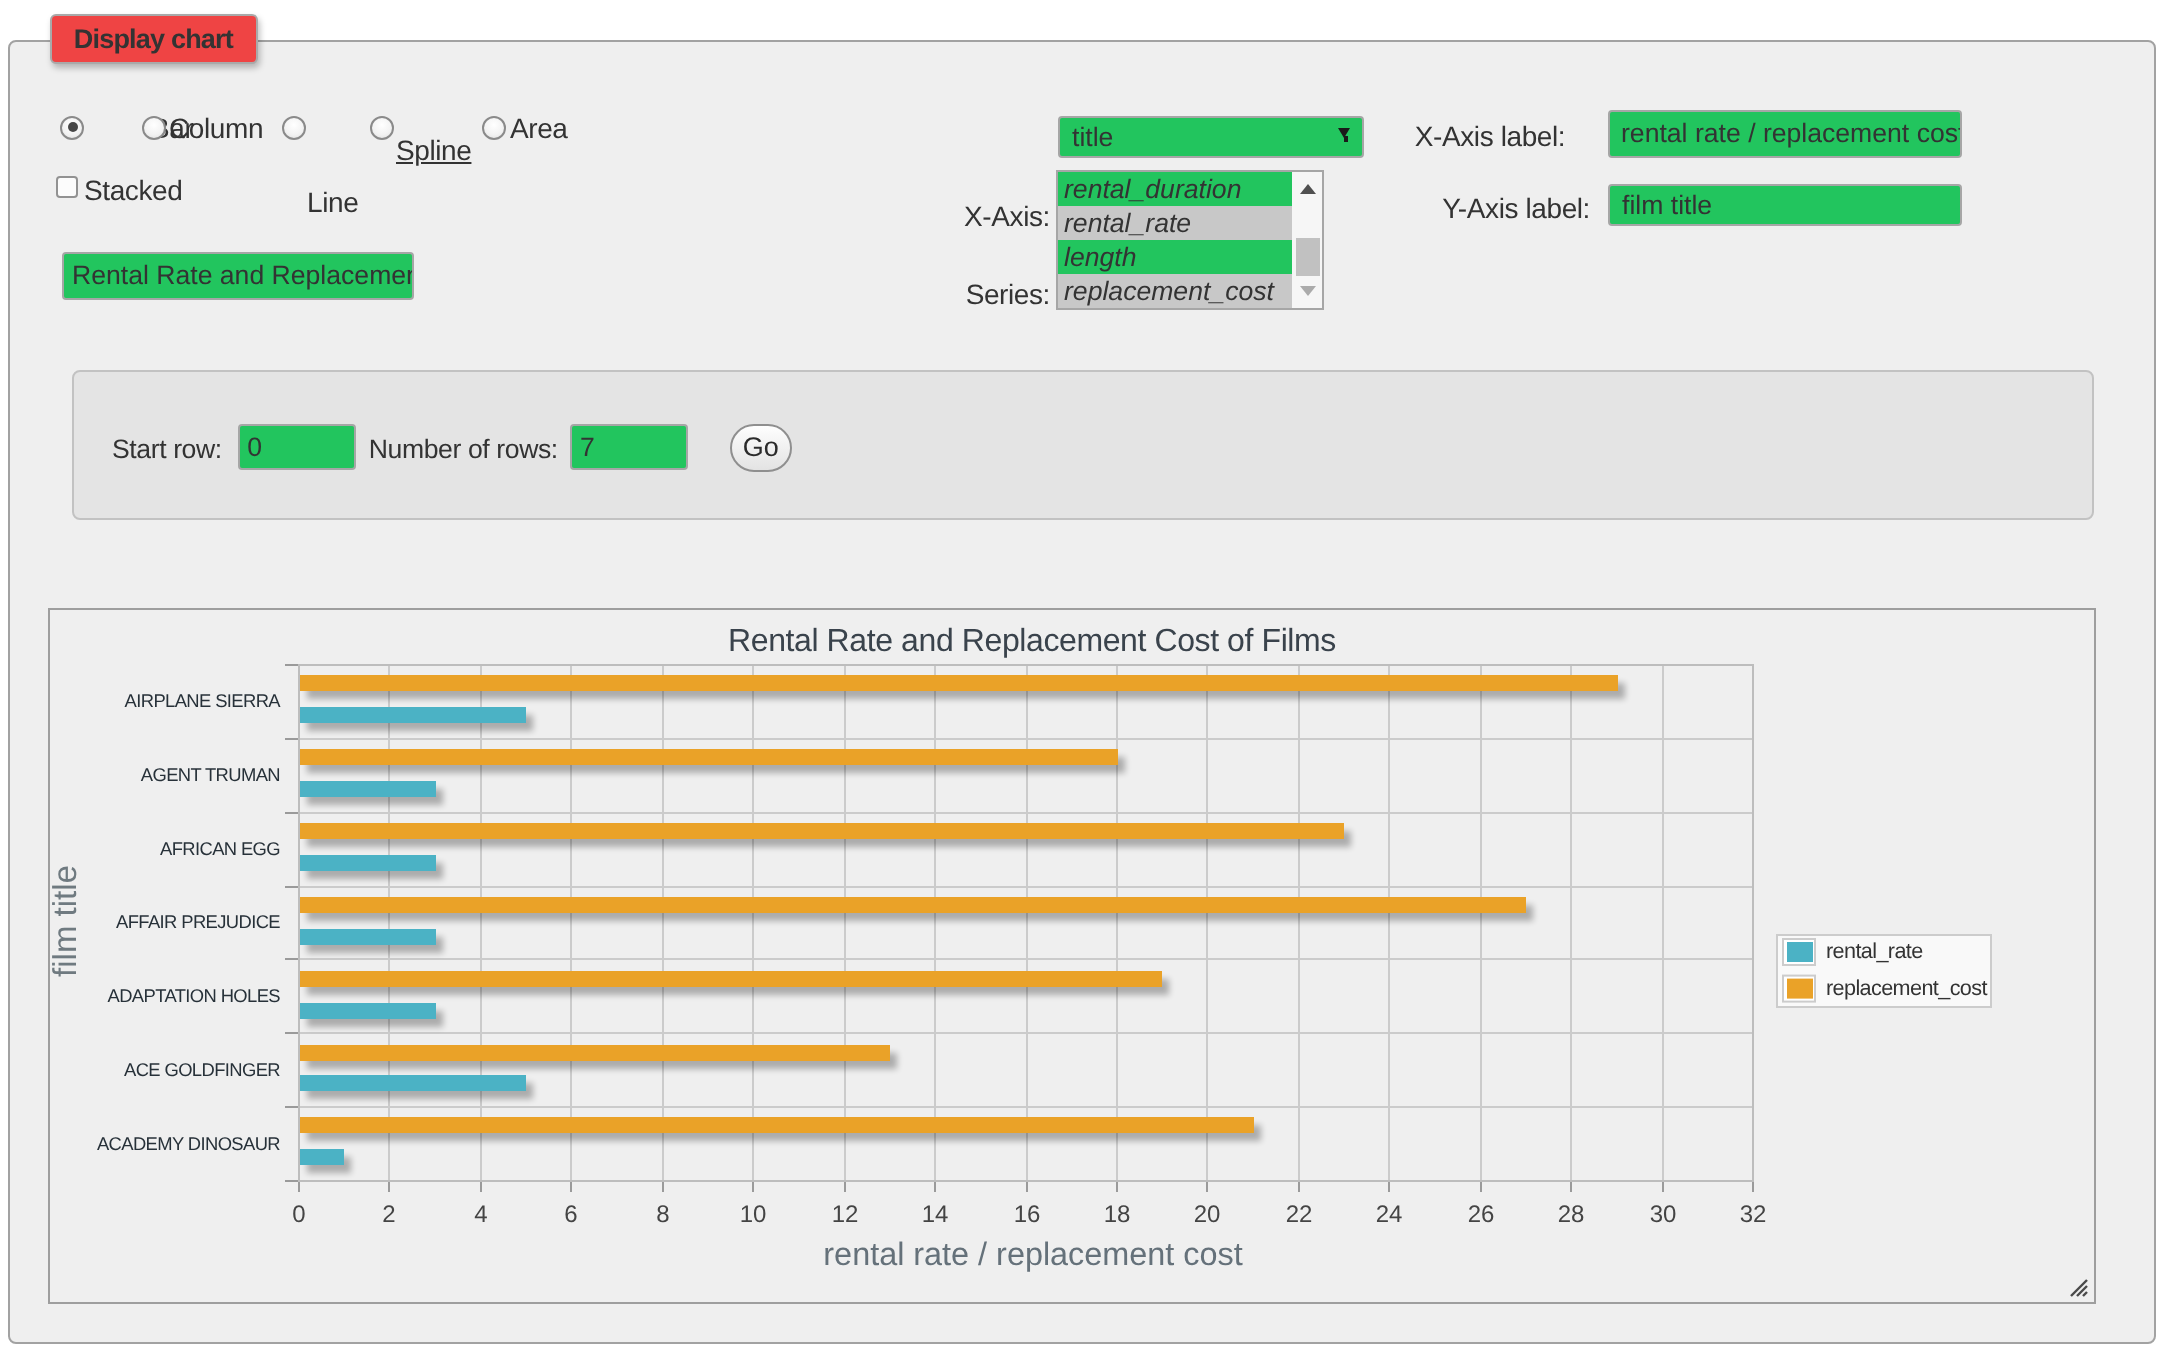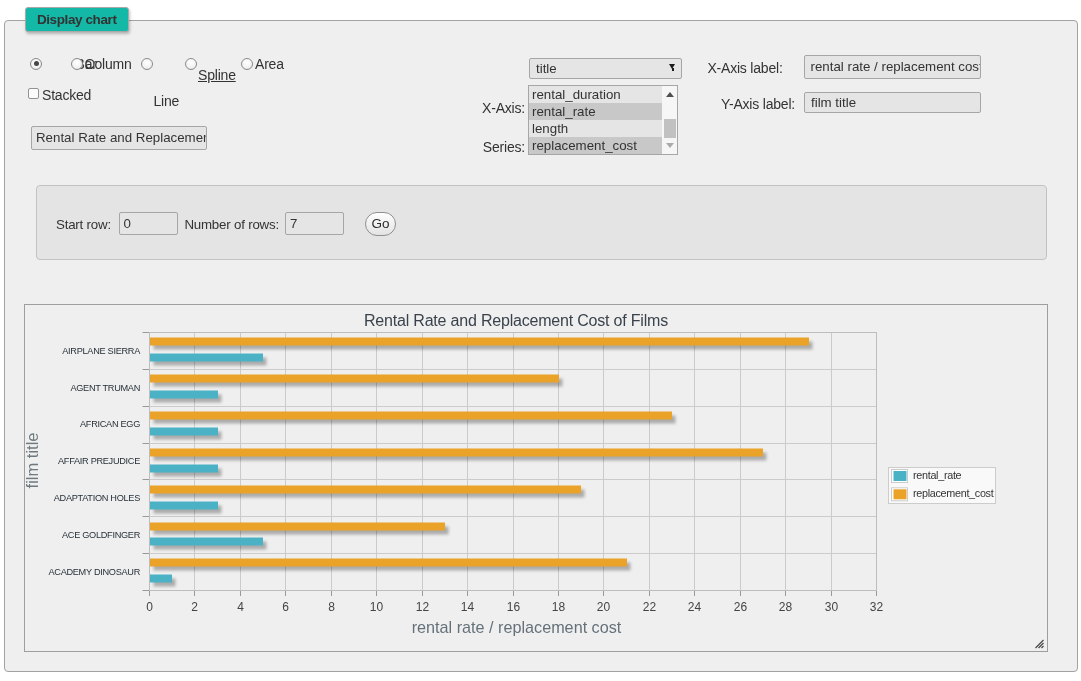--- a/index.html
+++ b/index.html
@@ -1,21 +1,21 @@
 <!DOCTYPE html>
 <html><head><meta charset="utf-8"><style>
 * { box-sizing: border-box; margin:0; padding:0; }
 html,body { width:1081px; height:681px; background:#fff; font-family:"Liberation Sans",sans-serif; position:relative; overflow:hidden; }
 .abs { position:absolute; }
 .lbl { position:absolute; font-size:14px; letter-spacing:-0.2px; color:#333; white-space:nowrap; }
-.inp { position:absolute; background:#e5e5e5; border:1px solid #a6a6a6; border-radius:2px; font-size:13.3px; color:#333; white-space:nowrap; overflow:hidden; }
+.inp { position:absolute; background:#22c55e; border:1px solid #a6a6a6; border-radius:2px; font-size:13.3px; color:#333; white-space:nowrap; overflow:hidden; }
 </style></head>
 <body>
 <div class="abs" style="left:4px;top:20px;width:1074px;height:652px;background:#efefef;border:1px solid #a2a2a2;border-radius:4px;"></div>
-<div class="abs" style="left:24.7px;top:7px;width:104px;height:25.2px;background:#14b8a6;border:1px solid #a9a9a9;border-radius:3px;box-shadow:1px 2px 3px rgba(0,0,0,0.25);font-size:13.5px;letter-spacing:-0.4px;font-weight:bold;color:#333;text-align:center;line-height:24px;">Display chart</div>
+<div class="abs" style="left:24.7px;top:7px;width:104px;height:25.2px;background:#ef4444;border:1px solid #a9a9a9;border-radius:3px;box-shadow:1px 2px 3px rgba(0,0,0,0.25);font-size:13.5px;letter-spacing:-0.4px;font-weight:bold;color:#333;text-align:center;line-height:24px;">Display chart</div>
 
 <div class="abs" style="left:30px;top:57.5px;width:12px;height:12px;border:1px solid #8a8a8a;border-radius:50%;background:radial-gradient(circle at 50% 35%, #ffffff 0%, #f2f2f2 60%, #ddd 100%);"></div>
 <div class="abs" style="left:33.5px;top:61px;width:5px;height:5px;border-radius:50%;background:#474747;"></div>
 <div class="lbl" style="left:45.5px;top:56px;padding-left:30px;">Bar</div>
 <div class="abs" style="left:70.5px;top:57.5px;width:12px;height:12px;border:1px solid #8a8a8a;border-radius:50%;background:radial-gradient(circle at 50% 35%, #ffffff 0%, #f2f2f2 60%, #ddd 100%);"></div>
 <div class="lbl" style="left:84.5px;top:56px;">Column</div>
 <div class="abs" style="left:140.5px;top:57.5px;width:12px;height:12px;border:1px solid #8a8a8a;border-radius:50%;background:radial-gradient(circle at 50% 35%, #ffffff 0%, #f2f2f2 60%, #ddd 100%);"></div>
 <div class="lbl" style="left:153.5px;top:56px;margin-top:37px;">Line</div>
 <div class="abs" style="left:185px;top:57.5px;width:12px;height:12px;border:1px solid #8a8a8a;border-radius:50%;background:radial-gradient(circle at 50% 35%, #ffffff 0%, #f2f2f2 60%, #ddd 100%);"></div>
 <div class="lbl" style="left:198px;top:67px;text-decoration:underline;">Spline</div>
@@ -26,21 +26,21 @@
 <div class="lbl" style="left:42px;top:86.5px;">Stacked</div>
 
 <div class="inp" style="left:31px;top:125.5px;width:176px;height:24px;line-height:22px;padding-left:4px;">Rental Rate and Replacement Cost of Films</div>
 
 <div class="lbl" style="left:425px;top:59.5px;width:100px;text-align:right;margin-top:40px;">X-Axis:</div>
 <div class="inp" style="left:529px;top:57.5px;width:153px;height:21.5px;line-height:20px;padding-left:6px;">title</div>
 <div class="abs" style="left:669px;top:64px;width:0;height:0;border-left:3.8px solid transparent;border-right:3.8px solid transparent;border-top:5px solid #1a1a1a;"></div>
 <div class="abs" style="left:671.5px;top:68px;width:2.6px;height:3.2px;background:#1a1a1a;"></div>
 
 <div class="lbl" style="left:425px;top:138.5px;width:100px;text-align:right;">Series:</div>
-<div class="inp" style="left:528px;top:84.5px;width:150px;height:70px;border-radius:0;">
+<div class="inp" style="left:528px;top:84.5px;width:134px;height:70px;border-radius:0;font-style:italic;">
   <div style="position:absolute;left:0;top:0;width:133px;height:17px;line-height:17px;padding-left:3px;">rental_duration</div>
   <div style="position:absolute;left:0;top:17px;width:133px;height:17px;line-height:17px;padding-left:3px;background:#c8c8c8;">rental_rate</div>
   <div style="position:absolute;left:0;top:34px;width:133px;height:17px;line-height:17px;padding-left:3px;">length</div>
   <div style="position:absolute;left:0;top:51px;width:133px;height:17px;line-height:17px;padding-left:3px;background:#c8c8c8;">replacement_cost</div>
   <div style="position:absolute;right:0;top:0;width:15px;height:68px;background:#f6f6f6;"></div>
   <div style="position:absolute;right:3.5px;top:6px;width:0;height:0;border-left:4px solid transparent;border-right:4px solid transparent;border-bottom:5px solid #505050;"></div>
   <div style="position:absolute;right:1.5px;top:33px;width:12px;height:19px;background:#c1c1c1;"></div>
   <div style="position:absolute;right:3.5px;bottom:6px;width:0;height:0;border-left:4px solid transparent;border-right:4px solid transparent;border-top:5px solid #ababab;"></div>
 </div>
 

